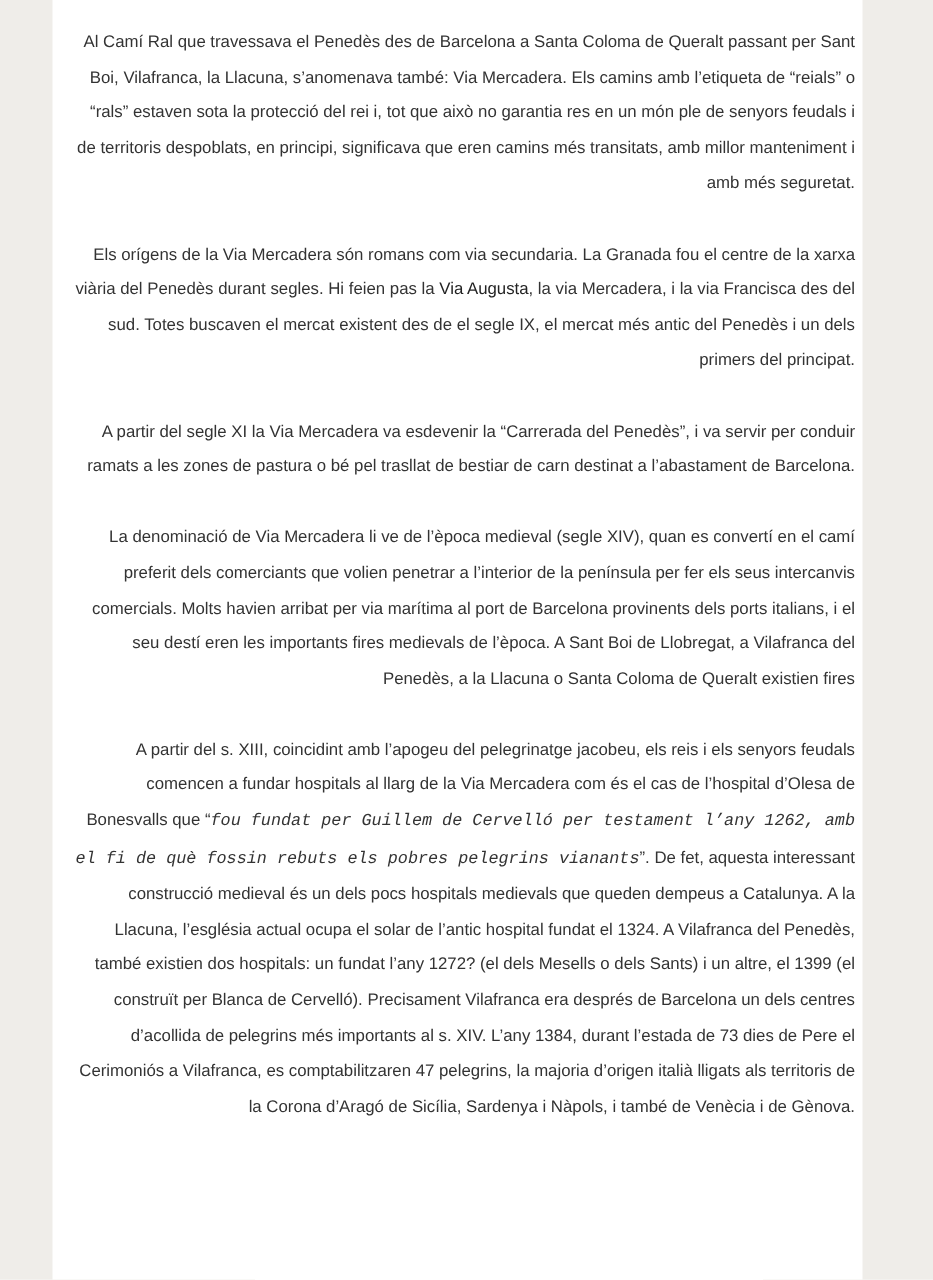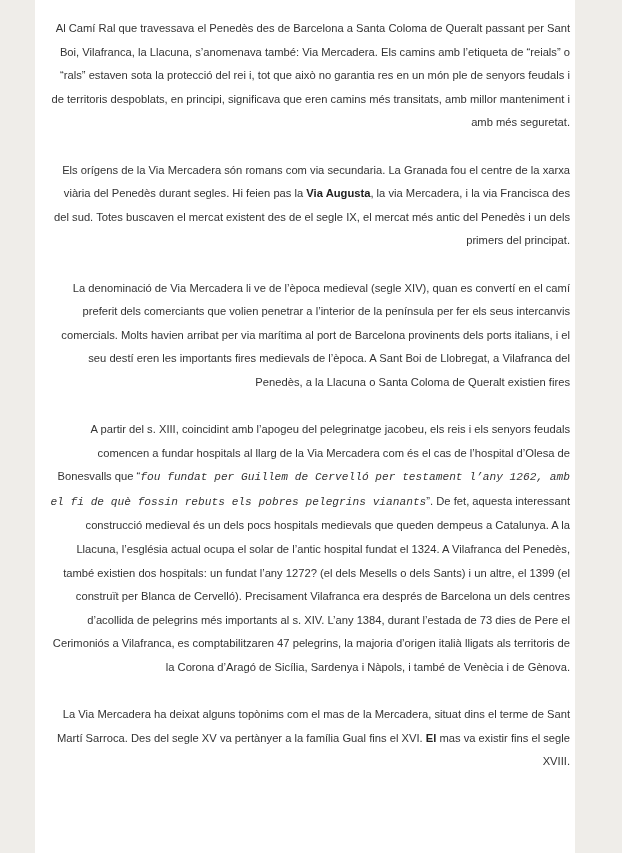--- a/index.html
+++ b/index.html
@@ -25,33 +25,33 @@
       width: 524px;
       font-family: "Liberation Sans", sans-serif;
       font-size: 11.2px;
       line-height: 23.6px;
       color: #333333;
     }
     .article p {
       margin: 0 0 23.6px 0;
       text-align: right;
     }
-    .article b { font-weight: bold; color: #222; }
+    .article b { font-weight: normal; color: #222; }
     .article i { font-style: italic; font-family: Liberation Mono, monospace; }
   </style>
 </head>
 <body>
 
 <div class="panel"></div>
 
 <div class="article">
   <p>Al Camí Ral que travessava el Penedès des de Barcelona a Santa Coloma de Queralt passant per Sant Boi, Vilafranca, la Llacuna, s’anomenava també: Via Mercadera. Els camins amb l’etiqueta de “reials” o “rals” estaven sota la protecció del rei i, tot que això no garantia res en un món ple de senyors feudals i de territoris despoblats, en principi, significava que eren camins més transitats, amb millor manteniment i amb més seguretat.</p>
 
   <p><span>Els orígens de la Via Mercadera són romans com via secundaria. La Granada fou el centre de la xarxa viària del Penedès durant segles. Hi feien pas la </span><b>Via Augusta</b><span>, la via Mercadera, i la via Francisca des del sud. Totes buscaven el mercat existent des de el segle IX, el mercat més antic del Penedès i un dels primers del principat.</span></p>
 
+  <p>A partir del segle XI la Via Mercadera va esdevenir la “Carrerada del Penedès”, i va servir per conduir ramats a les zones de pastura  o bé pel trasllat de bestiar de carn destinat a l’abastament de Barcelona.</p>
 
   <p>La denominació de Via Mercadera li ve de l’època medieval (segle XIV), quan es convertí en el camí preferit dels comerciants que volien penetrar a l’interior de la península per fer els seus intercanvis comercials. Molts havien arribat per via marítima al port de Barcelona provinents dels ports italians, i el seu destí eren les importants fires medievals de l’època.  A Sant Boi de Llobregat, a Vilafranca del Penedès, a la Llacuna o Santa Coloma de Queralt existien fires</p>
 
   <p><span>A partir del s. XIII, coincidint amb l’apogeu del pelegrinatge jacobeu, els reis i els senyors feudals comencen a fundar hospitals al llarg de la Via Mercadera com és el cas de l’hospital d’Olesa de Bonesvalls que “</span><i>fou fundat per Guillem de Cervelló per testament l’any 1262, amb el fi de què fossin rebuts els pobres pelegrins vianants</i><span>”. De fet, aquesta interessant construcció medieval és un dels pocs hospitals medievals que queden dempeus a Catalunya. A la Llacuna, l’església actual ocupa el solar de l’antic hospital fundat el 1324. A Vilafranca del Penedès, també existien dos hospitals: un fundat l’any 1272? (el dels Mesells o dels Sants) i un altre, el 1399 (el construït per Blanca de Cervelló). Precisament Vilafranca era després de Barcelona un dels centres d’acollida de pelegrins més importants al s. XIV. L’any 1384, durant l’estada de 73 dies de Pere el Cerimoniós a Vilafranca, es comptabilitzaren 47 pelegrins, la majoria d’origen italià lligats als territoris de la Corona d’Aragó de Sicília, Sardenya i Nàpols, i també de Venècia i de Gènova.</span></p>
 
-  <p><span>La Via Mercadera ha deixat alguns topònims com el mas de la Mercadera, situat dins el terme de Sant Martí Sarroca. Des del segle XV va pertànyer a la família Gual fins el XVI.  </span><b>El</b><span> mas va existir fins el segle XVIII.</span></p>
 
 </div>
 
 </body></html>

